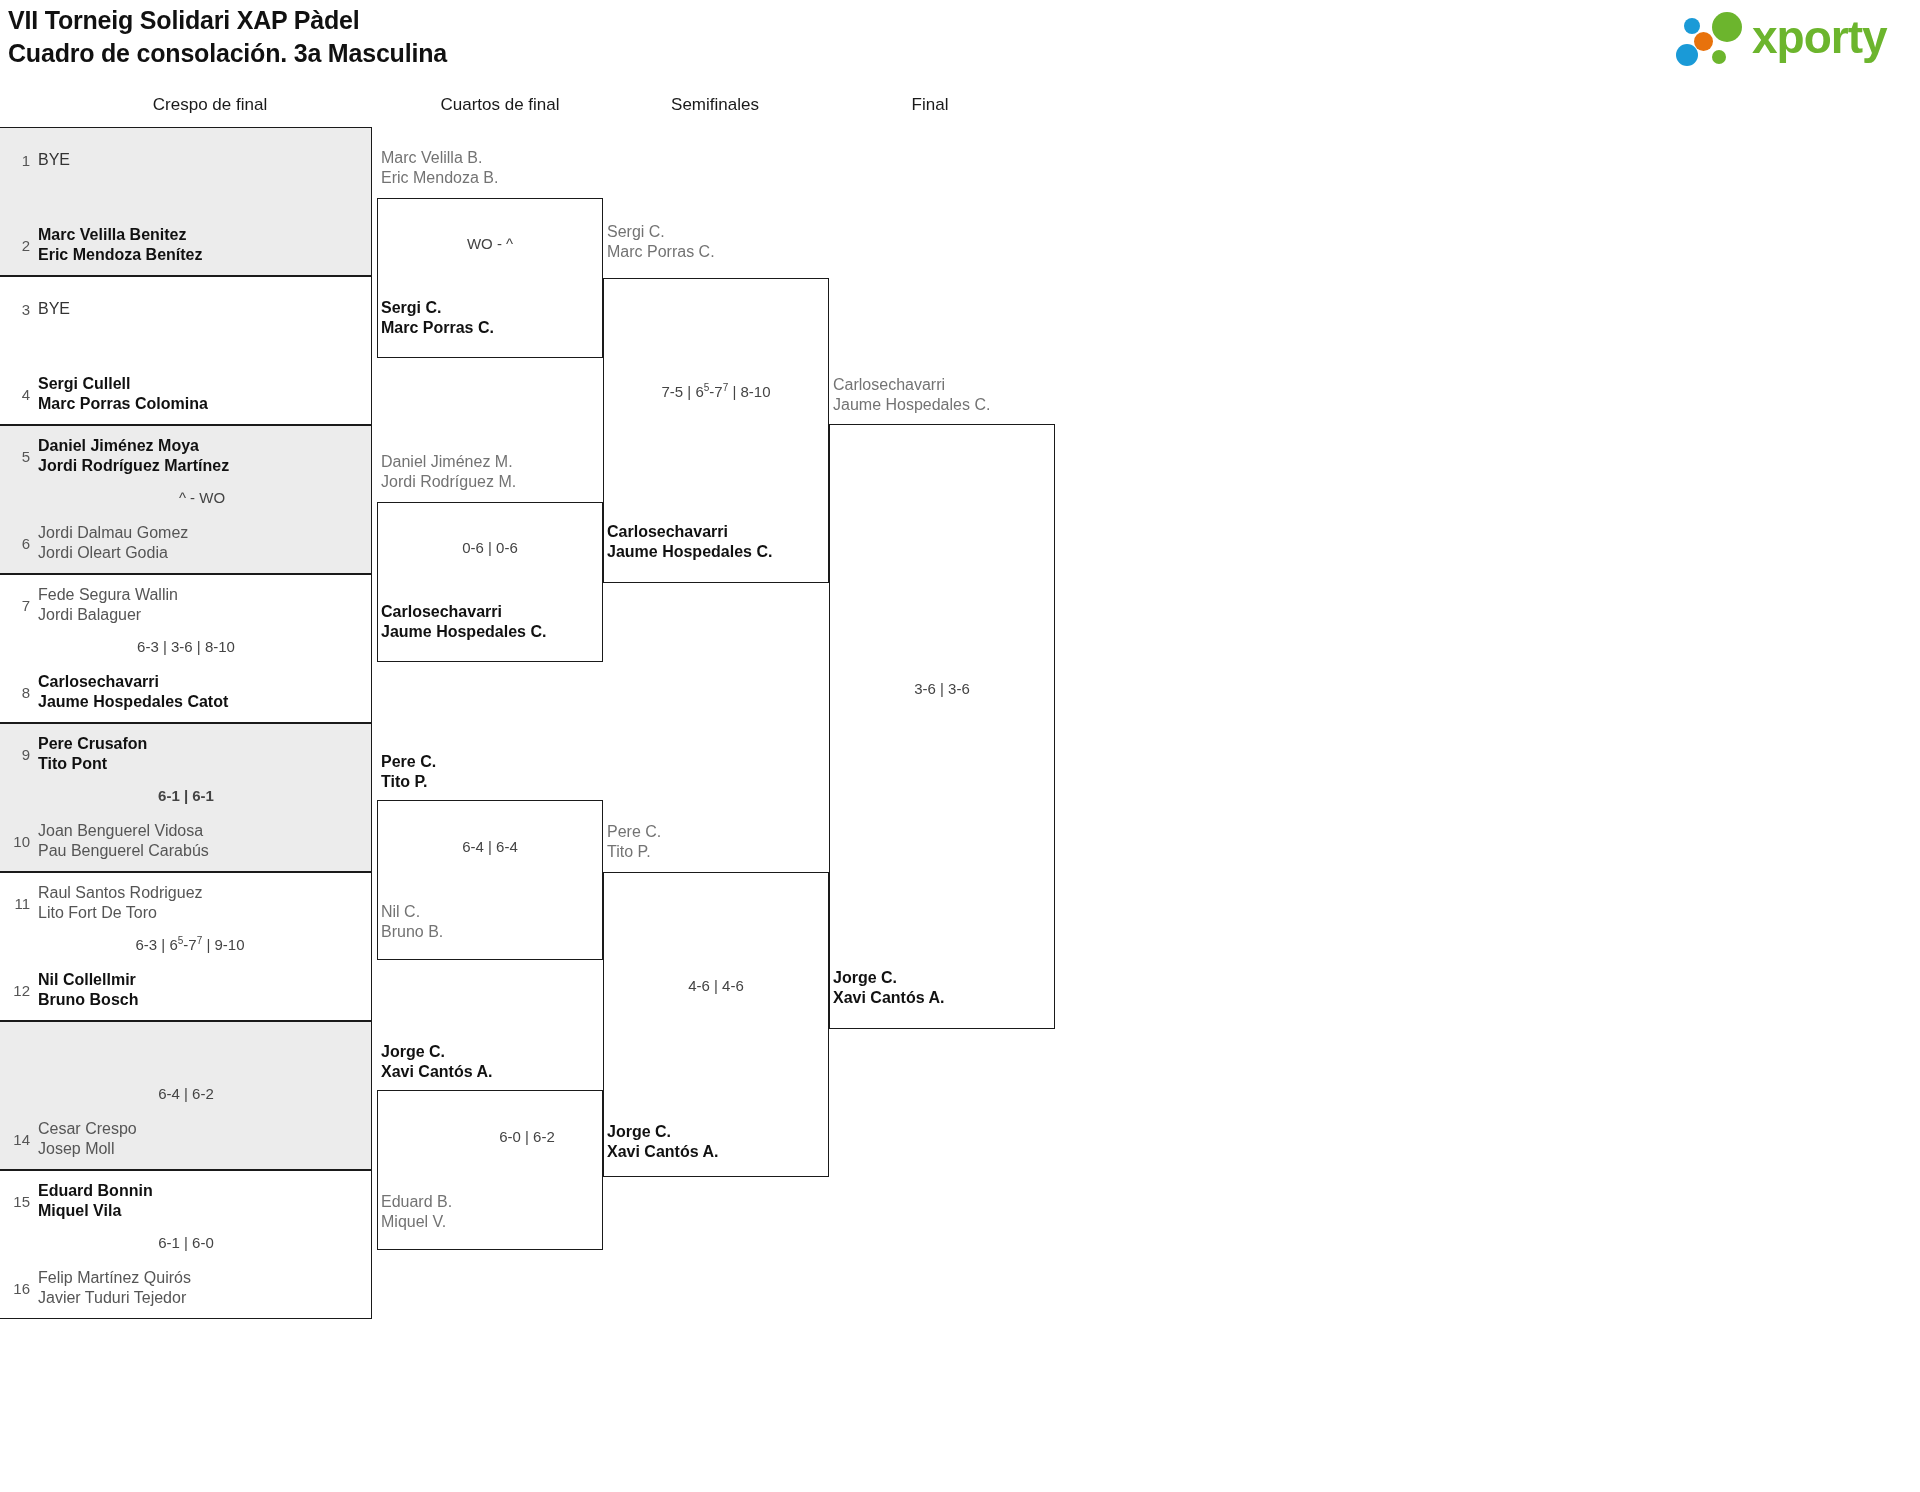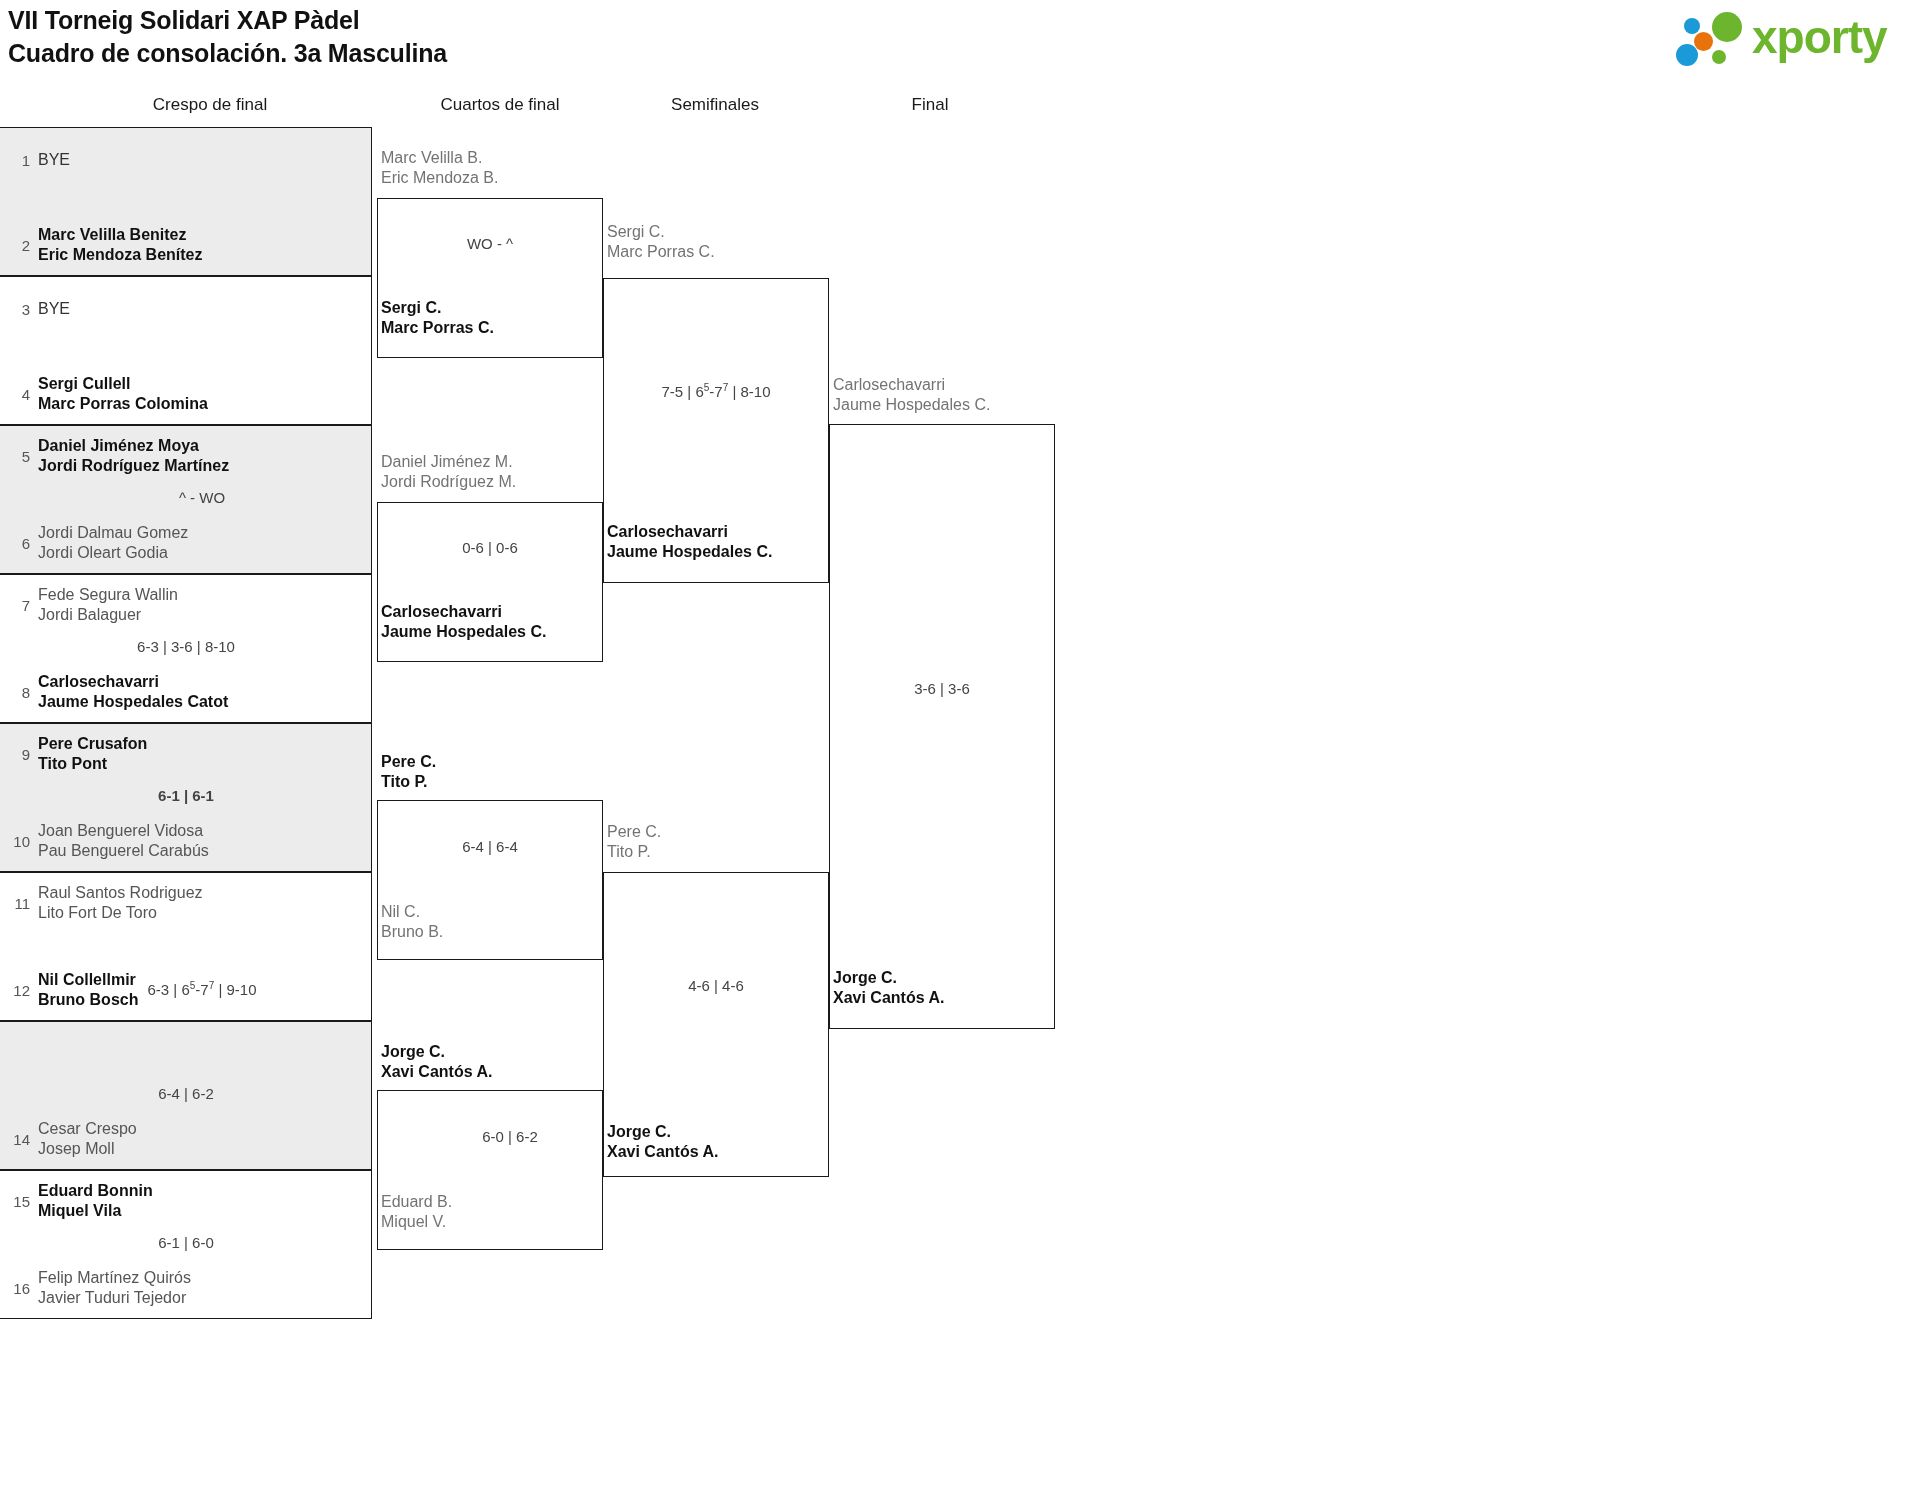--- a/index.html
+++ b/index.html
@@ -189,21 +189,21 @@
         <span class="nm">Lito Fort De Toro</span>
       </div>
     </div>
     <div class="r1-slot winner" style="left:0px;top:969px;height:42px;">
       <div class="seed">12</div>
       <div class="names">
         <span class="nm">Nil Collellmir</span>
         <span class="nm">Bruno Bosch</span>
       </div>
     </div>
-    <div class="r1-score" style="left:16px;top:935.5px;margin-top:45px;">6-3 | 6<sup>5</sup>-7<sup>7</sup> | 9-10</div>
+    <div class="r1-score" style="left:4px;top:935.5px;">6-3 | 6<sup>5</sup>-7<sup>7</sup> | 9-10</div>
     <div class="r1-match shaded" style="left:0px;top:1021px;height:149px;"></div>
     <div class="r1-slot loser" style="left:0px;top:1118px;height:42px;">
       <div class="seed">14</div>
       <div class="names">
         <span class="nm">Cesar Crespo</span>
         <span class="nm">Josep Moll</span>
       </div>
     </div>
     <div class="r1-score" style="left:0px;top:1084.5px;">6-4 | 6-2</div>
     <div class="r1-match plain" style="left:0px;top:1170px;height:149px;"></div>
@@ -270,21 +270,21 @@
         <span class="nm">Jorge C.</span>
         <span class="nm">Xavi Cantós A.</span>
       </div>
     </div>
     <div class="adv-name loser" style="left:381px;top:1192px;">
       <div class="names">
         <span class="nm">Eduard B.</span>
         <span class="nm">Miquel V.</span>
       </div>
     </div>
-    <div class="rscore" style="left:377px;width:266px;top:1128px;">6-0 | 6-2</div>
+    <div class="rscore" style="left:377px;width:266px;top:1128px;padding-left:17px;">6-0 | 6-2</div>
     <div class="rbox" style="left:603px;top:278px;width:226px;height:305px;"></div>
     <div class="adv-name loser" style="left:607px;top:222px;">
       <div class="names">
         <span class="nm">Sergi C.</span>
         <span class="nm">Marc Porras C.</span>
       </div>
     </div>
     <div class="adv-name winner" style="left:607px;top:522px;">
       <div class="names">
         <span class="nm">Carlosechavarri</span>

